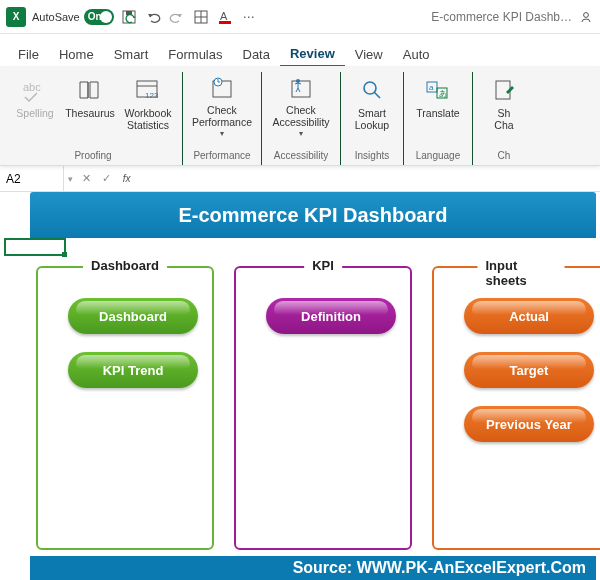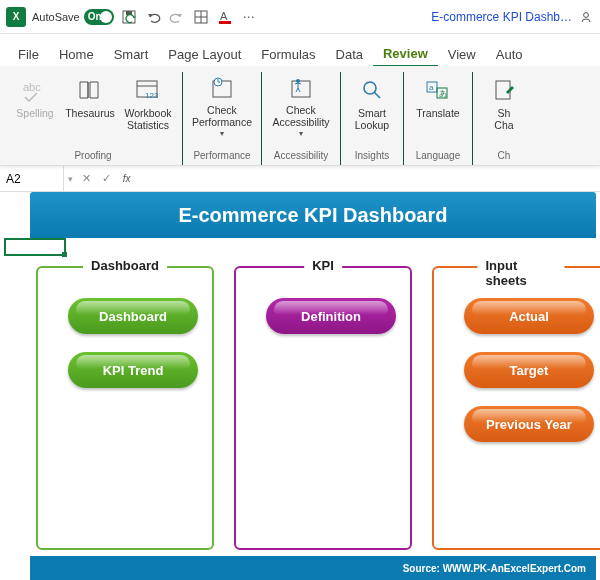--- a/index.html
+++ b/index.html
@@ -7,27 +7,27 @@
 
   
   .titlebar { height: 34px; display: flex; align-items: center; padding: 0 6px; gap: 6px; border-bottom: 1px solid #e5e5e5; }
   .app-icon { width: 20px; height: 20px; background: #107c41; border-radius: 3px; display: flex; align-items: center; justify-content: center; color: #fff; font-size: 10px; font-weight: bold; }
   .autosave-wrap { display: flex; align-items: center; gap: 4px; font-size: 11px; }
   .toggle { width: 30px; height: 16px; background: #107c41; border-radius: 8px; position: relative; }
   .toggle::after { content: ""; position: absolute; right: 2px; top: 2px; width: 12px; height: 12px; background: #fff; border-radius: 50%; }
   .toggle-label { position: absolute; left: 4px; top: 2px; color: #fff; font-size: 10px; font-weight: bold; }
   .qat-icon { width: 18px; height: 18px; display: flex; align-items: center; justify-content: center; color: #555; }
   .qatgap { flex: 1; }
-  .doctitle { font-size: 12px; color: #1d4ed8; }
+  .doctitle { font-size: 12px; color: #737373; }
   .share-dot { width: 16px; height: 16px; display:flex; align-items:center; justify-content:center; color:#555; }
 
   
   .tabs { display: flex; align-items: center; gap: 0; padding: 8px 8px 0 8px; height: 32px; font-size: 13px; }
   .tab { padding: 4px 10px; cursor: pointer; color: #444; }
-  .tab.active { color: #4d7c0f; font-weight: 600; border-bottom: 2px solid #107c41; }
+  .tab.active { color: #0c4a6e; font-weight: 600; border-bottom: 2px solid #107c41; }
 
   
   .ribbon { display: flex; background: #f5f5f5; border-bottom: 1px solid #ddd; padding: 6px 4px 0 4px; height: 100px; box-shadow: 0 2px 3px rgba(0,0,0,0.08); position: relative; z-index: 2; }
   .group { display: flex; flex-direction: column; align-items: center; border-right: 1px solid #14532d; padding: 0 6px; }
   .group-row { display: flex; gap: 2px; flex: 1; align-items: flex-start; }
   .group-label { font-size: 10px; color: #666; padding: 2px 0 4px 0; }
   .rbtn { display: flex; flex-direction: column; align-items: center; justify-content: flex-start; width: 56px; height: 70px; padding: 4px 2px; font-size: 10.5px; text-align: center; line-height: 1.15; color: #333; cursor: pointer; }
   .rbtn.narrow { width: 50px; }
   .rbtn.wide { width: 66px; }
   .rbtn.disabled { color: #aaa; }
@@ -40,21 +40,21 @@
   .namebox input { border: none; width: 100%; font-size: 12px; outline: none; }
   .fbtn { width: 20px; height: 100%; display: flex; align-items: center; justify-content: center; color: #888; font-size: 11px; border-right: 0px solid #eee; }
   .fbtn.fx { font-style: italic; font-size: 10px; color: #555; }
   .fbar { flex: 1; padding: 0 6px; }
 
   
   .sheet { position: relative; height: 388px; background: #fff; }
   .sel-cell { position: absolute; left: 4px; top: 46px; width: 62px; height: 18px; border: 2px solid #107c41; background: #fff; }
   .sel-cell::after { content:""; position:absolute; right:-3px; bottom:-3px; width:5px; height:5px; background:#107c41; }
   .banner { position: absolute; left: 30px; right: 4px; top: 0; height: 46px; background: linear-gradient(#1f93c9, #0b7ab0); color: #fff; font-size: 20px; font-weight: 600; display: flex; align-items: center; justify-content: center; border-radius: 3px 3px 0 0; }
-  .footer { position: absolute; left: 30px; right: 4px; bottom: 0; height: 24px; background: #0b7ab0; color: #fff; font-size: 10px; font-weight: 600; display: flex; align-items: center; justify-content: flex-end; padding-right: 10px; }
+  .footer { position: absolute; left: 30px; right: 4px; bottom: 0; height: 24px; background: #0b7ab0; color: #fff; font-size: 16px; font-weight: 600; display: flex; align-items: center; justify-content: flex-end; padding-right: 10px; }
 
   .boxes { position: absolute; left: 36px; right: 10px; top: 74px; bottom: 30px; display: flex; gap: 20px; }
   .panel { flex: 1; border: 2px solid; border-radius: 6px; position: relative; padding: 30px 14px 10px 30px; display: flex; flex-direction: column; gap: 18px; align-items: center; }
   .panel-title { position: absolute; top: -10px; left: 50%; transform: translateX(-50%); background: #fff; padding: 0 8px; font-size: 13px; font-weight: 700; color: #222; }
   .panel.green  { border-color: #68b33a; }
   .panel.orange { border-color: #e46a1f; }
   .panel.purple { border-color: #a11d98; }
 
   .pill { width: 130px; height: 36px; border-radius: 18px; color: #fff; font-size: 13px; font-weight: 600; display: flex; align-items: center; justify-content: center; cursor: pointer; position: relative; box-shadow: 0 2px 3px rgba(0,0,0,0.25); }
   .pill::before { content:""; position:absolute; left:8px; right:8px; top:3px; height:14px; border-radius: 10px 10px 6px 6px; background: linear-gradient(rgba(255,255,255,0.55), rgba(255,255,255,0)); }
@@ -114,21 +114,20 @@
         <circle cx="7" cy="5" r="2.4" fill="none" stroke="#555"></circle>
         <path d="M3 12 a4 3 0 0 1 8 0" fill="none" stroke="#555"></path>
       </svg>
     </div>
 </div>
 
 <div class="tabs">
   <div class="tab">File</div>
   <div class="tab">Home</div>
   <div class="tab">Smart</div>
-  <div class="tab">Page Layout</div>
   <div class="tab">Formulas</div>
   <div class="tab">Data</div>
   <div class="tab active">Review</div>
   <div class="tab">View</div>
   <div class="tab">Auto</div>
 </div>
 
 <div class="ribbon">
 
   <div class="group">

